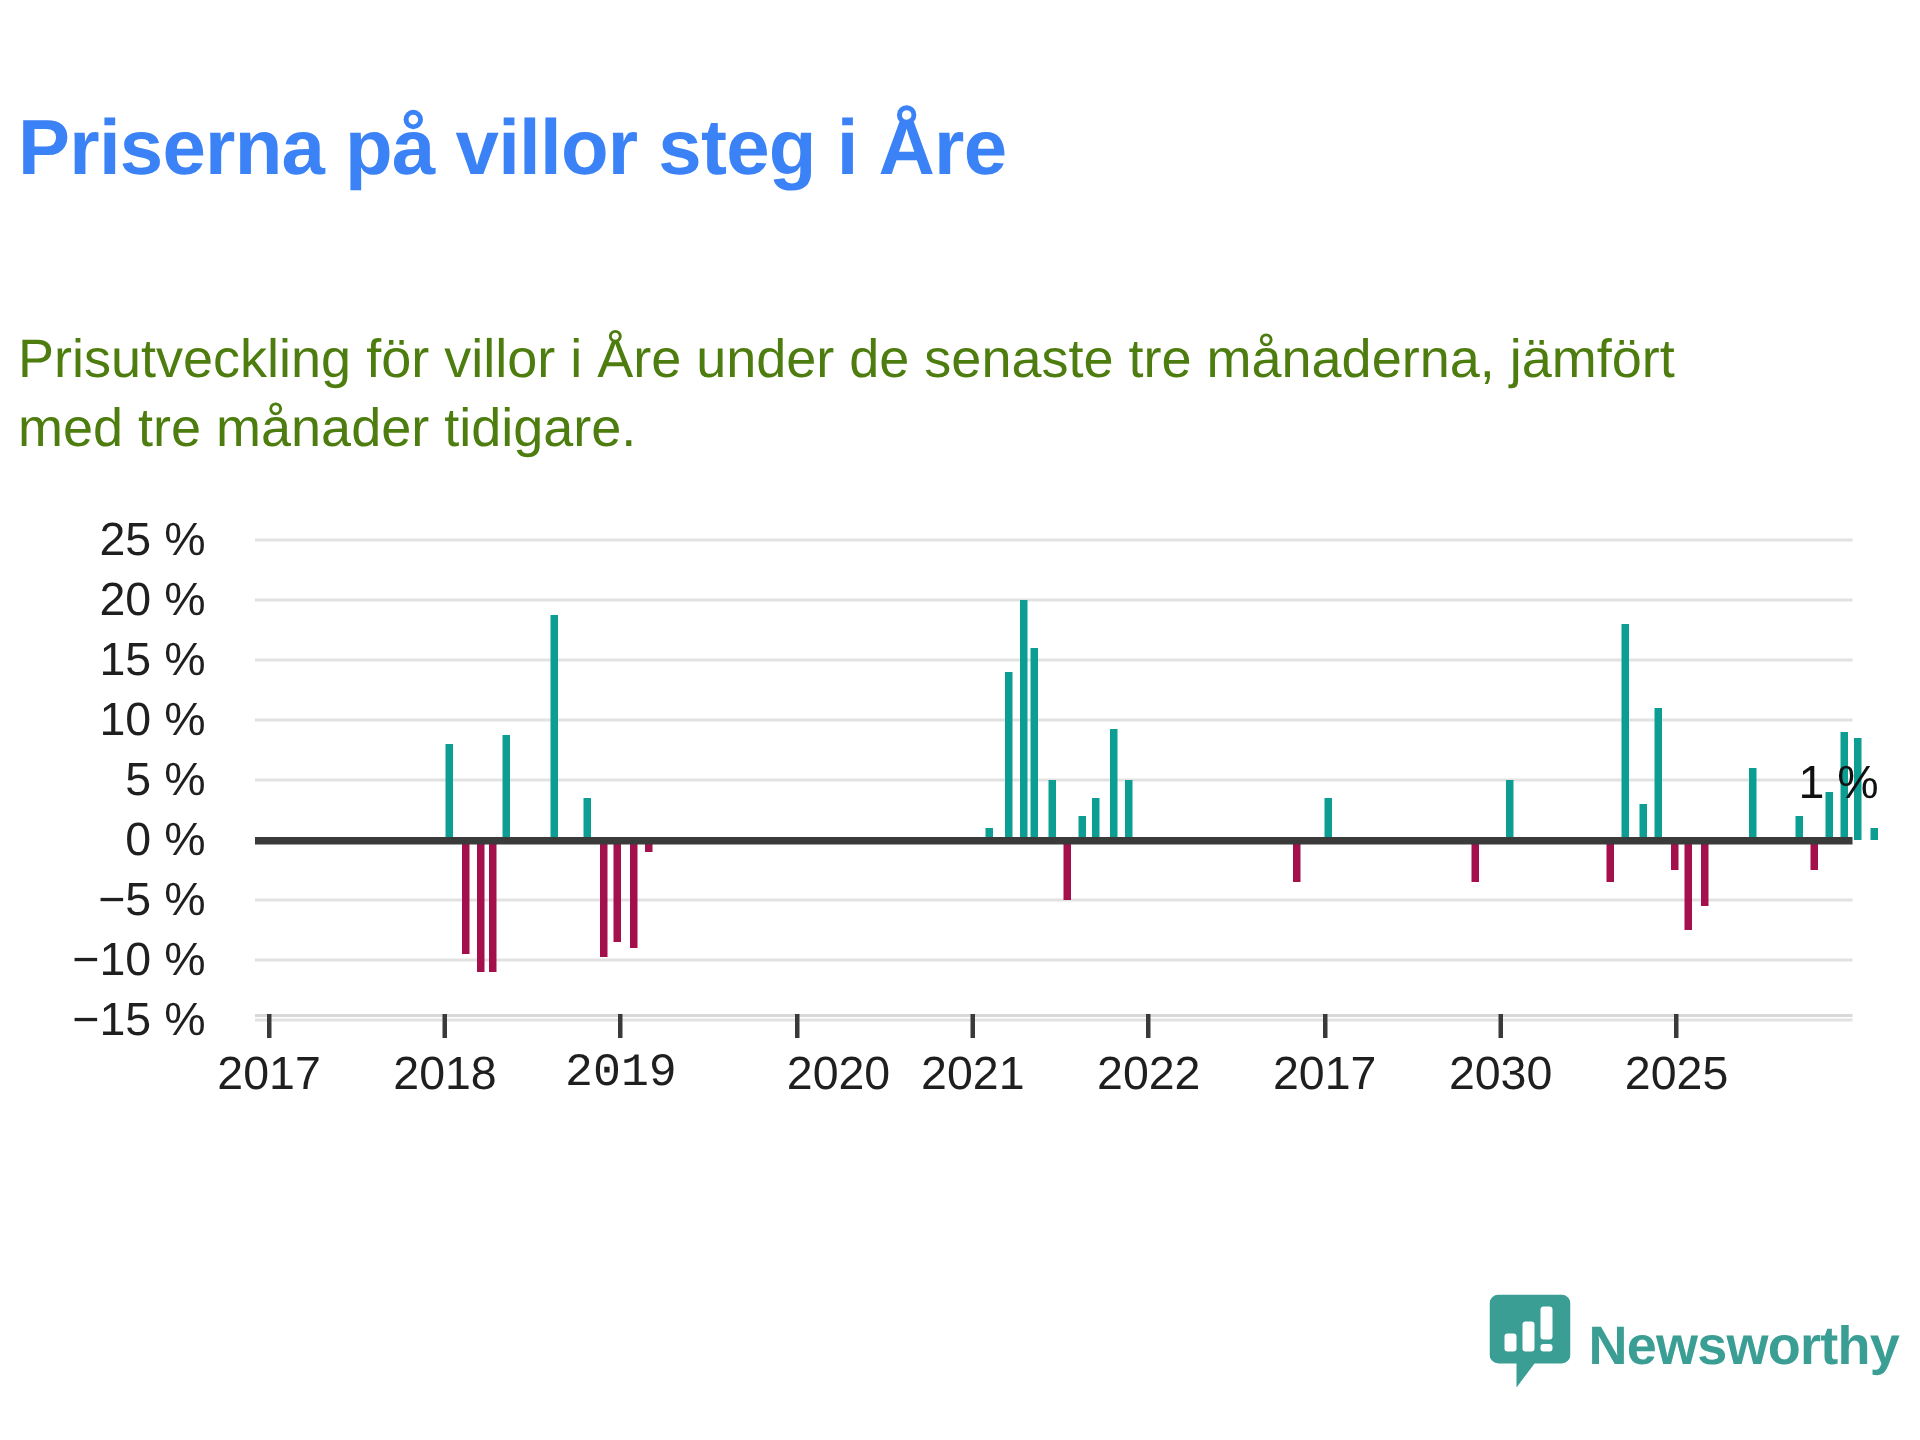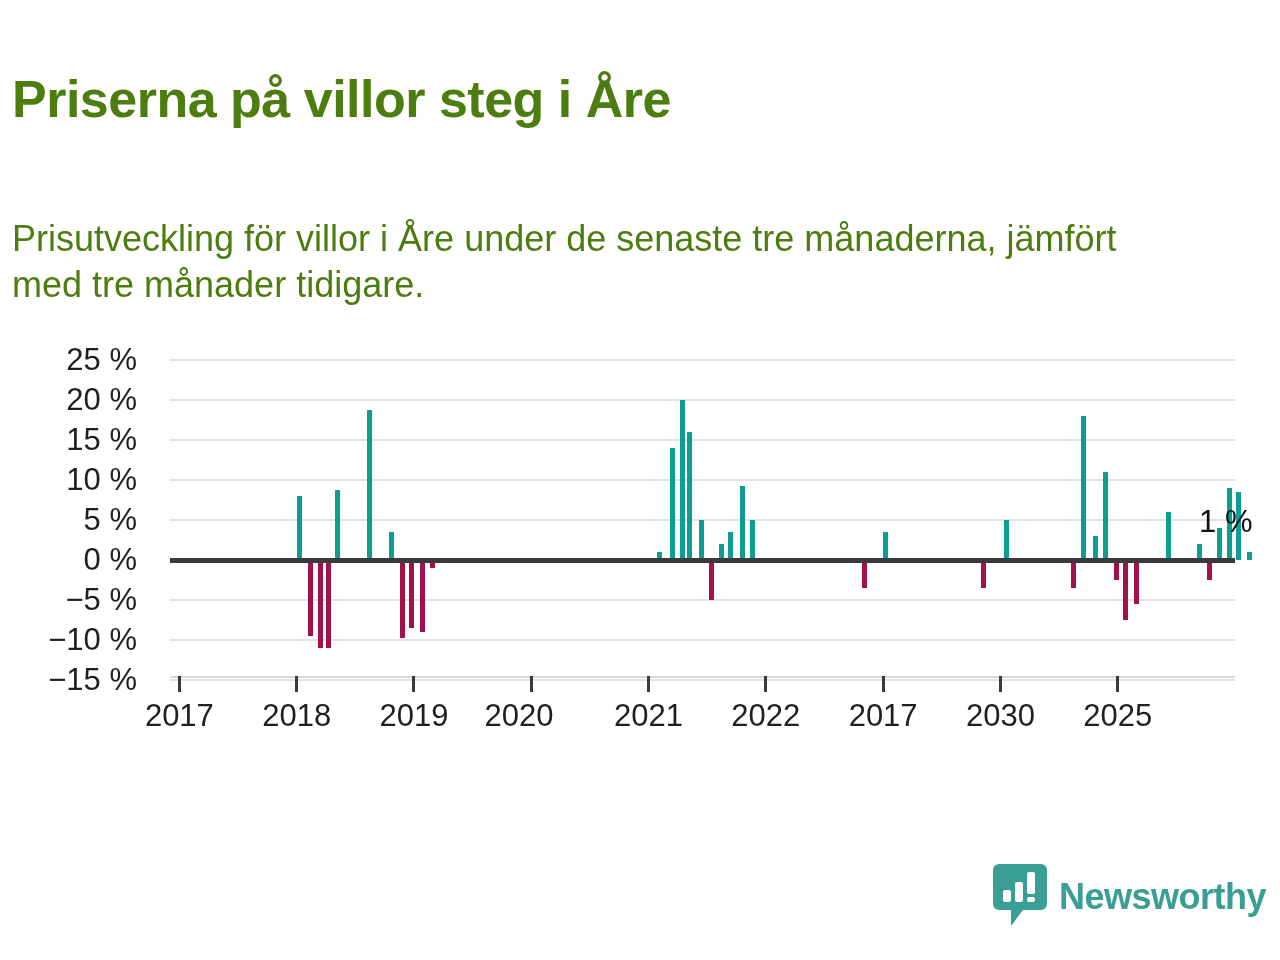--- a/index.html
+++ b/index.html
@@ -18,21 +18,21 @@
 
   
   #page-title {
     position: absolute;
     left: 12px;
     top: 36px;
     font-size: 52px;
     font-weight: bold;
     letter-spacing: -0.5px;
     line-height: 1.08;
-    color: #4d7c0f;
+    color: #3b82f6;
     white-space: nowrap;
   }
   #page-subtitle {
     position: absolute;
     left: 12px;
     top: 180px;
     width: 1120px;
     font-size: 36px;
     font-weight: normal;
     line-height: 1.28;
@@ -213,23 +213,23 @@
     </div>
 
   <div id="xaxis-line"></div>
 
   <div id="value-annotation" style="left: 1199.06px; top: 164px;">1 %</div>
 <div class="xtick" style="left: 177.883px;"></div>
     <div class="xlabel" style="left: 179.383px;">2017</div>
     <div class="xtick" style="left: 295.174px;"></div>
     <div class="xlabel" style="left: 296.674px;">2018</div>
     <div class="xtick" style="left: 412.465px;"></div>
-    <div class="xlabel" style="left: 413.965px;">2019</div>
+    <div class="xlabel" style="left: 413.965px; font-family: Liberation Mono, monospace;">2019</div>
     <div class="xtick" style="left: 529.756px;"></div>
-    <div class="xlabel" style="left: 519px;">2020</div>
+    <div class="xlabel" style="left: 559px;">2020</div>
     <div class="xtick" style="left: 647.046px;"></div>
     <div class="xlabel" style="left: 648.546px;">2021</div>
     <div class="xtick" style="left: 764.337px;"></div>
     <div class="xlabel" style="left: 765.837px;">2022</div>
     <div class="xtick" style="left: 881.628px;"></div>
     <div class="xlabel" style="left: 883.128px;">2017</div>
     <div class="xtick" style="left: 998.919px;"></div>
     <div class="xlabel" style="left: 1000.42px;">2030</div>
     <div class="xtick" style="left: 1116.21px;"></div>
     <div class="xlabel" style="left: 1117.71px;">2025</div>

